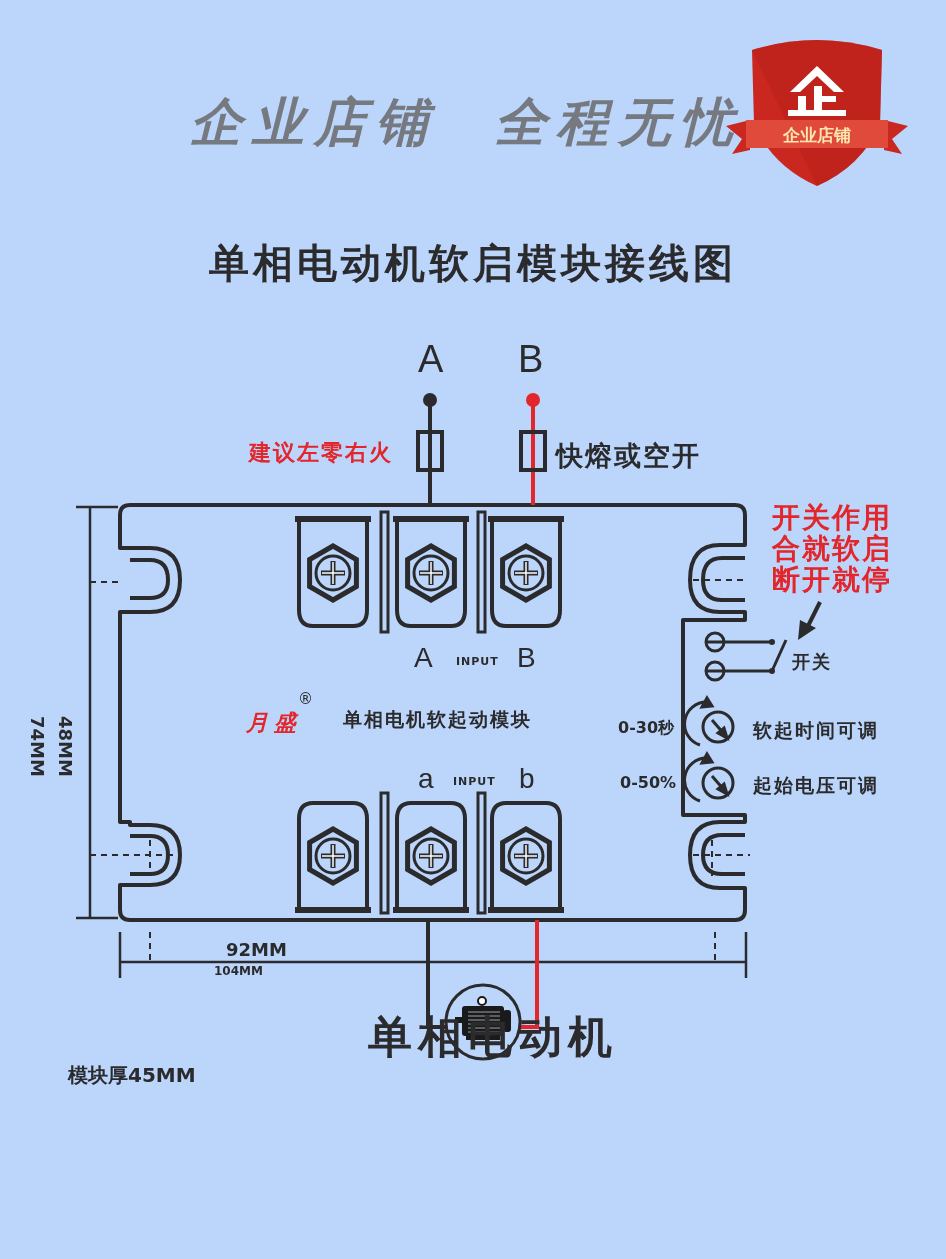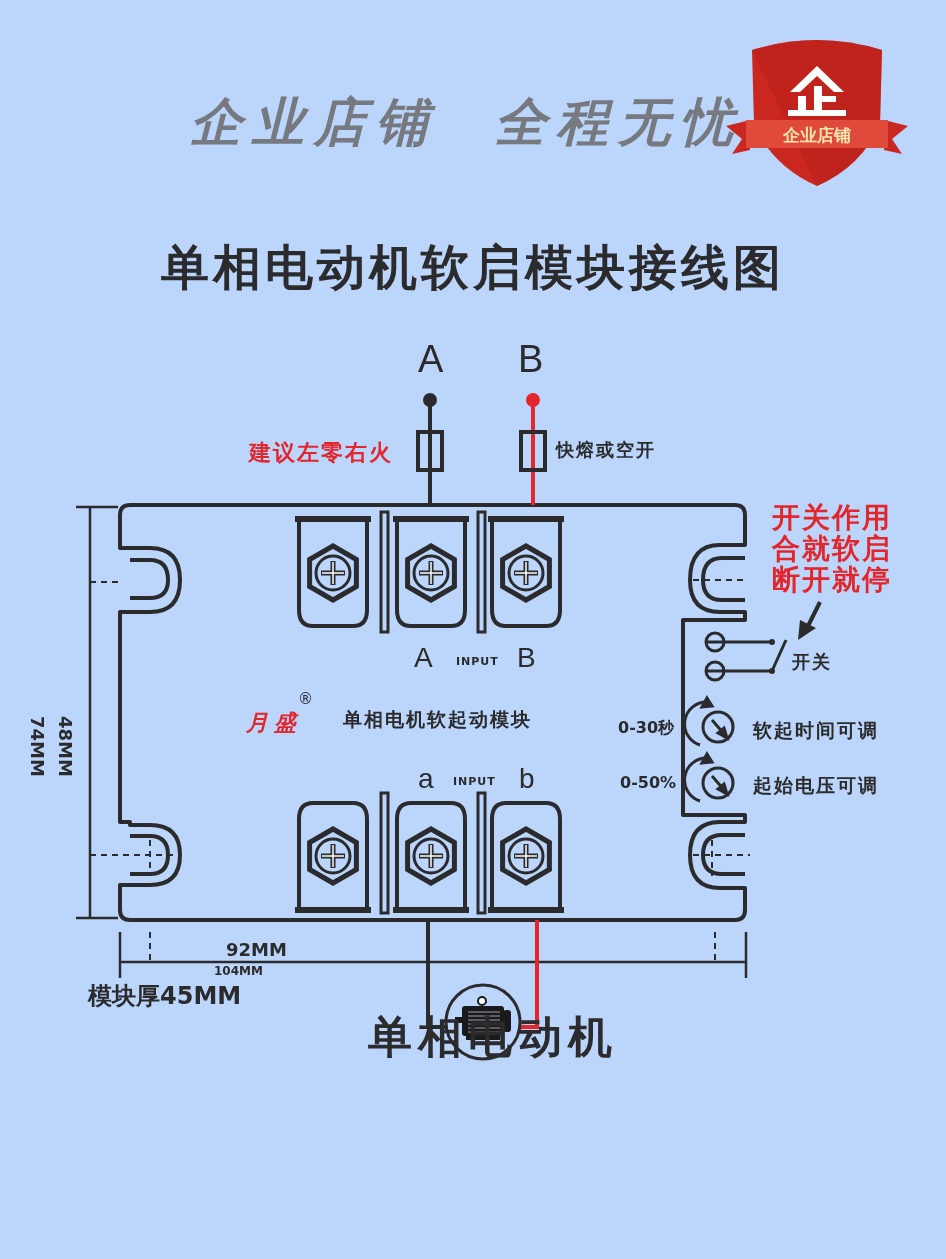--- a/index.html
+++ b/index.html
@@ -1,19 +1,19 @@
 <!DOCTYPE html>
 <html><head>
   <meta charset="utf-8">
   <style>
     html, body { margin: 0; padding: 0; }
     body { width: 946px; height: 1259px; background: #bcd6fb; position: relative; overflow: hidden; font-family: "DejaVu Sans", "Liberation Sans", sans-serif; color: #2b2b2e; }
     .abs { position: absolute; }
     .slogan { left: 190px; top: 88px; font-family: "DejaVu Serif", serif; font-size: 52px; color: #767a80; letter-spacing: 10px; font-style: italic; font-weight: bold; white-space: pre; }
-    .main-title { left: 0; width: 946px; top: 236px; text-align: center; font-size: 48px; font-weight: bold; color: #2b2b2e; letter-spacing: 4px; }
+    .main-title { left: 0; width: 946px; top: 236px; text-align: center; font-size: 40px; font-weight: bold; color: #2b2b2e; letter-spacing: 4px; }
     .badge { left: 722px; top: 36px; width: 190px; height: 152px; }
     .lbl { font-weight: bold; white-space: nowrap; }
     .terminal-letter { font-family: "Liberation Sans", sans-serif; font-size: 38px; color: #2b2b2e; }
     .red { color: #e2262c; text-align: center; }
     .small-caps { font-size: 11px; font-weight: bold; letter-spacing: 1px; }
     svg { position: absolute; left: 0; top: 0; }
   </style>
 </head>
 <body>
 
@@ -179,21 +179,21 @@
     <polygon points="707,754 712,762 702,763" fill="#2b2b2e"></polygon>
     <line x1="712" y1="776" x2="725" y2="791"></line>
     <polygon points="727,794 718,789 724,784" fill="#2b2b2e"></polygon>
   </g>
 </svg>
 
 <div class="abs terminal-letter" style="left:418px;top:338px;">A</div>
 <div class="abs terminal-letter" style="left:518px;top:338px;">B</div>
 
 <div class="abs lbl red" style="left:249px;top:438px;font-size:22px;letter-spacing:2px;">建议左零右火</div>
-<div class="abs lbl" style="left:556px;top:438px;font-size:18px;letter-spacing:2px;">快熔或空开</div>
+<div class="abs lbl" style="left:556px;top:438px;font-size:27px;letter-spacing:2px;">快熔或空开</div>
 
 <div class="abs lbl red" style="left:772px;top:502px;font-size:28px;line-height:31px;letter-spacing:2px;">
   <div>开关作用</div>
   <div>合就软启</div>
   <div>断开就停</div>
 </div>
 <div class="abs lbl" style="left:792px;top:650px;font-size:18px;letter-spacing:2px;">开关</div>
 
 <div class="abs terminal-letter" style="left:414px;top:642px;font-size:28px;">A</div>
 <div class="abs small-caps" style="left:456px;top:655px;text-align:right;">INPUT</div>
@@ -209,15 +209,15 @@
 
 <div class="abs lbl" style="left:618px;top:718px;font-size:16px;">0-30秒</div>
 <div class="abs lbl" style="left:753px;top:718px;font-size:19px;letter-spacing:2px;">软起时间可调</div>
 <div class="abs lbl" style="left:620px;top:773px;font-size:16px;">0-50%</div>
 <div class="abs lbl" style="left:753px;top:773px;font-size:19px;letter-spacing:2px;">起始电压可调</div>
 
 <div class="abs lbl" style="left:76px;top:716px;font-size:18px;transform:rotate(90deg);transform-origin:left top;">48MM</div>
 <div class="abs lbl" style="left:48px;top:716px;font-size:18px;transform:rotate(90deg);transform-origin:left top;">74MM</div>
 <div class="abs lbl" style="left:226px;top:939px;font-size:18px;">92MM</div>
 <div class="abs lbl" style="left:214px;top:964px;font-size:12px;">104MM</div>
-<div class="abs lbl" style="left:68px;top:980px;font-size:24px;margin-left:20px;">模块厚45MM</div>
+<div class="abs lbl" style="left:68px;top:1062px;font-size:20px;">模块厚45MM</div>
 
 <div class="abs lbl" style="left:368px;top:1008px;font-size:44px;letter-spacing:6px;text-align:center;">单相电动机</div>
 
 </body></html>

